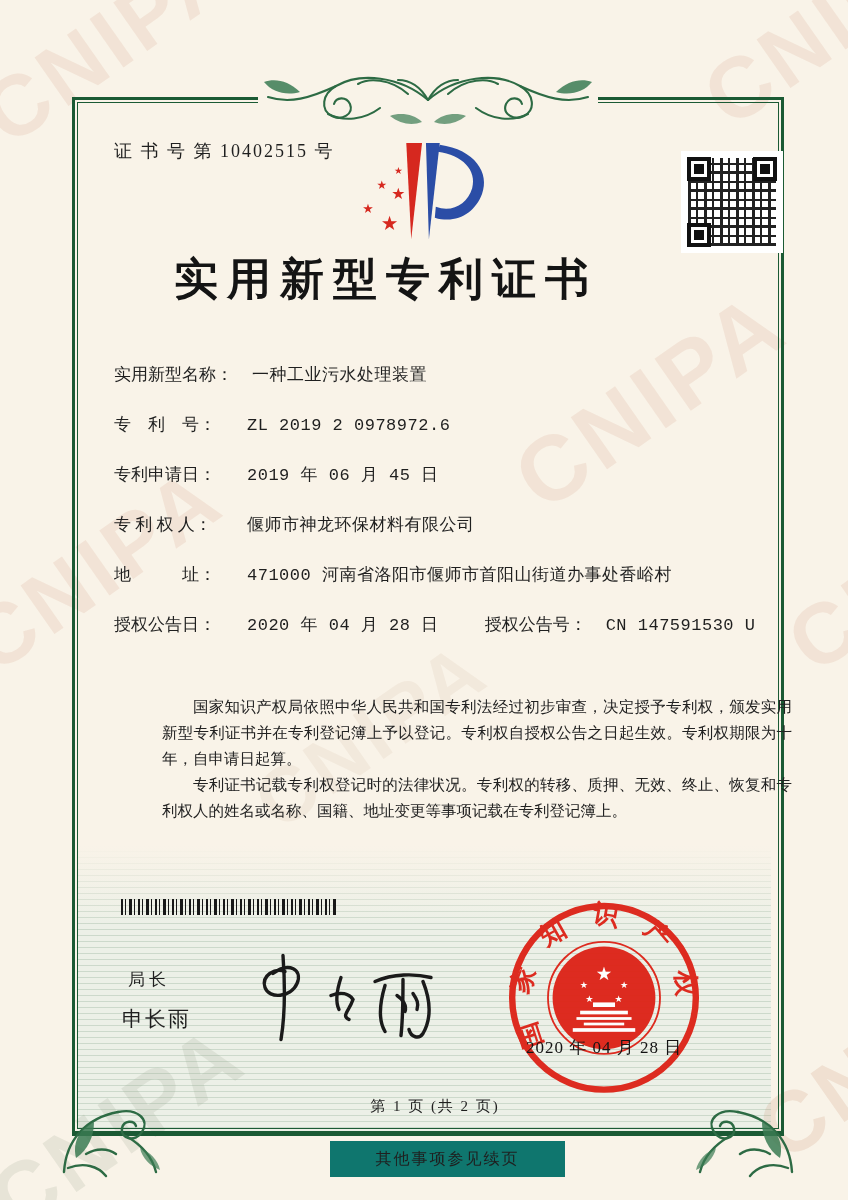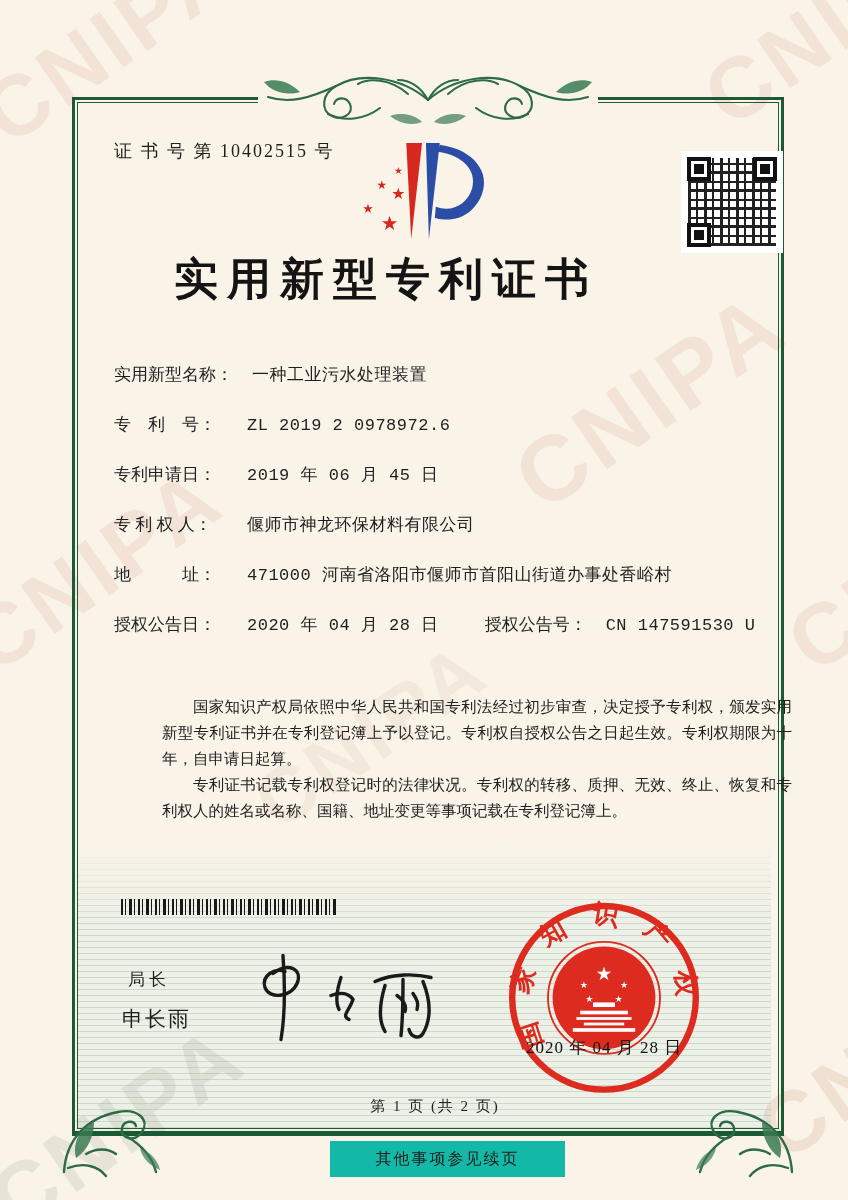--- a/index.html
+++ b/index.html
@@ -59,21 +59,21 @@
   .sig-hand{position:absolute;left:245px;top:942px;z-index:3;}
 
   .seal{position:absolute;left:503px;top:895px;width:202px;height:202px;z-index:3;opacity:.96;}
   .seal-ring-text{font-family:"Liberation Serif","DejaVu Serif",serif;font-weight:bold;}
   .seal-date{position:absolute;left:498px;top:1036px;width:212px;text-align:center;
      font-size:17px;letter-spacing:1px;color:#131313;z-index:4;}
 
   .page-num{position:absolute;left:115px;top:1097px;width:640px;text-align:center;
      font-size:15px;letter-spacing:2px;z-index:3;}
   .note-box{position:absolute;left:330px;top:1141px;width:235px;height:36px;line-height:36px;
-     background:#14b8a6;text-align:center;font-size:16px;letter-spacing:2px;z-index:3;}
+     background:#0f766e;text-align:center;font-size:16px;letter-spacing:2px;z-index:3;}
 </style>
 </head>
 <body>
 
 <div class="page">
 
   <div class="guilloche"></div>
 
   <span class="wm" style="left:-34px;top:-8px;">CNIPA</span>
   <span class="wm" style="left:688px;top:-26px;">CNIPA</span>

